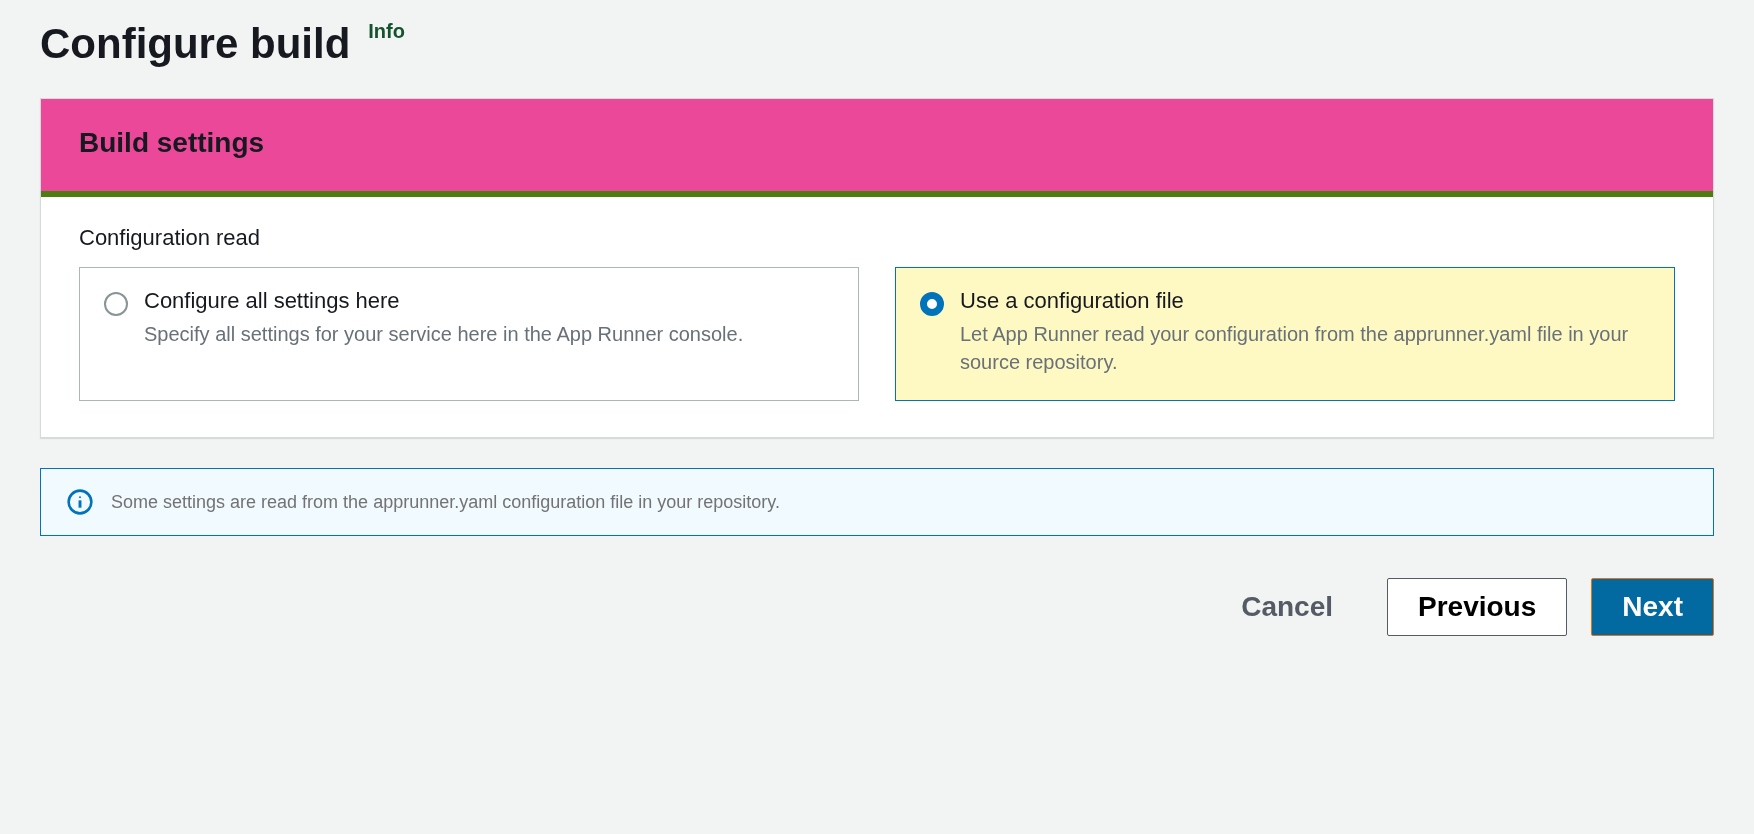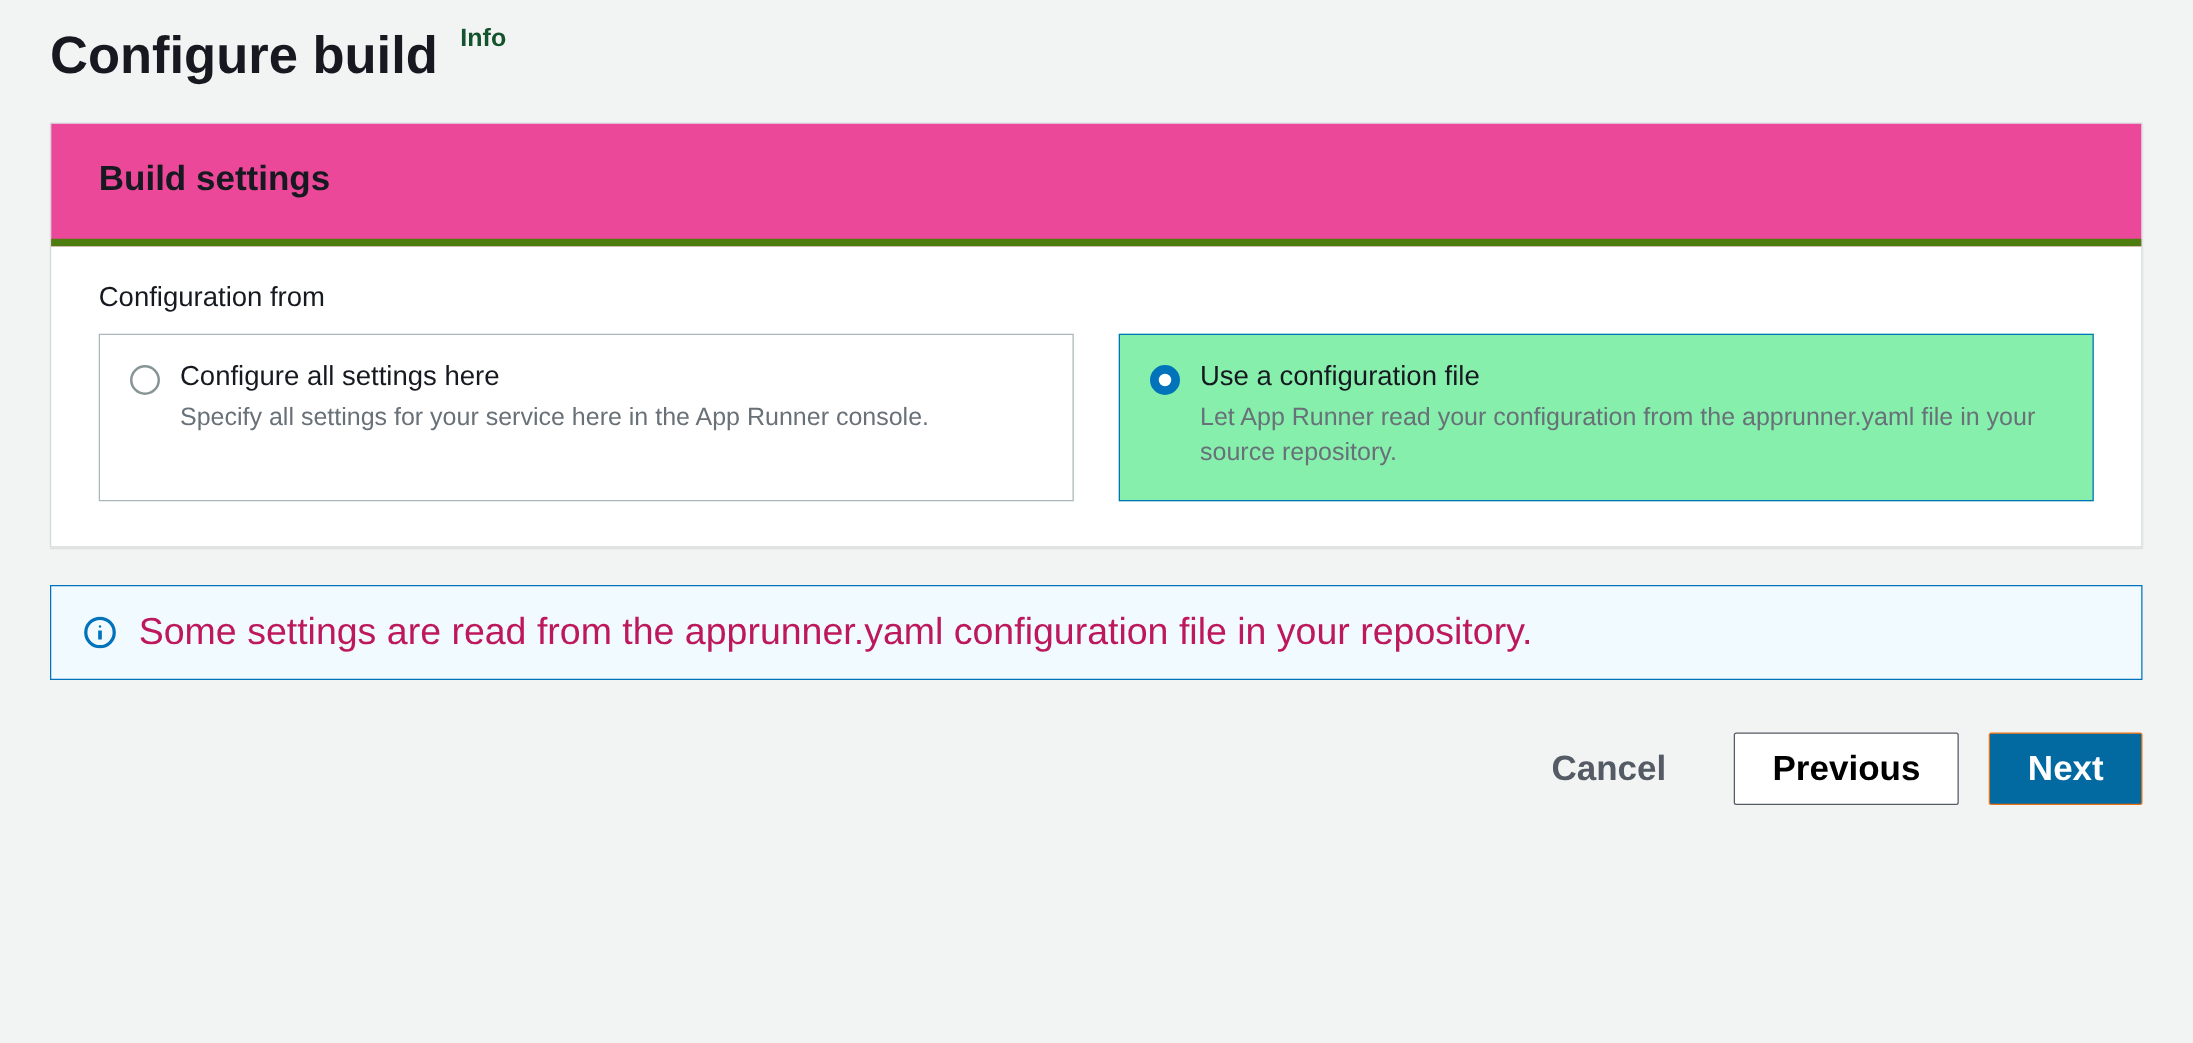--- a/index.html
+++ b/index.html
@@ -65,21 +65,21 @@
       border: 1px solid #aab7b8;
       background: #fff;
       padding: 20px 24px 24px 24px;
       display: flex;
       align-items: flex-start;
       gap: 16px;
       cursor: pointer;
     }
     .tile.selected {
       border: 1px solid #0073bb;
-      background: #86efac;
+      background: #fef9c3;
     }
     .radio {
       flex: 0 0 auto;
       width: 24px;
       height: 24px;
       border-radius: 50%;
       border: 2px solid #879596;
       margin-top: 4px;
       position: relative;
       background: #fff;
@@ -114,22 +114,22 @@
     .alert-icon {
       flex: 0 0 auto;
       width: 26px;
       height: 26px;
     }
     .alert-icon svg {
       width: 26px;
       height: 26px;
     }
     .alert-text {
-      font-size: 30px;
-      color: #be185d;
+      font-size: 18px;
+      color: #737373;
     }
     .button-row {
       display: flex;
       justify-content: flex-end;
       align-items: center;
       gap: 24px;
     }
     .btn {
       font-size: 28px;
       font-weight: 700;
@@ -159,21 +159,21 @@
 <div class="page-header">
   <h1 class="page-title">Configure build</h1>
   <span class="info-link">Info</span>
 </div>
 
 <div class="panel">
   <div class="panel-header">
     <h2 class="panel-title">Build settings</h2>
   </div>
   <div class="panel-body">
-    <div class="field-label">Configuration from</div>
+    <div class="field-label">Configuration read</div>
     <div class="tile-row">
       <label class="tile">
         <span class="radio"></span>
         <span class="tile-text">
           <div class="tile-title">Configure all settings here</div>
           <div class="tile-desc">Specify all settings for your service here in the App Runner console.</div>
         </span>
       </label>
       <label class="tile selected">
         <span class="radio"></span>

